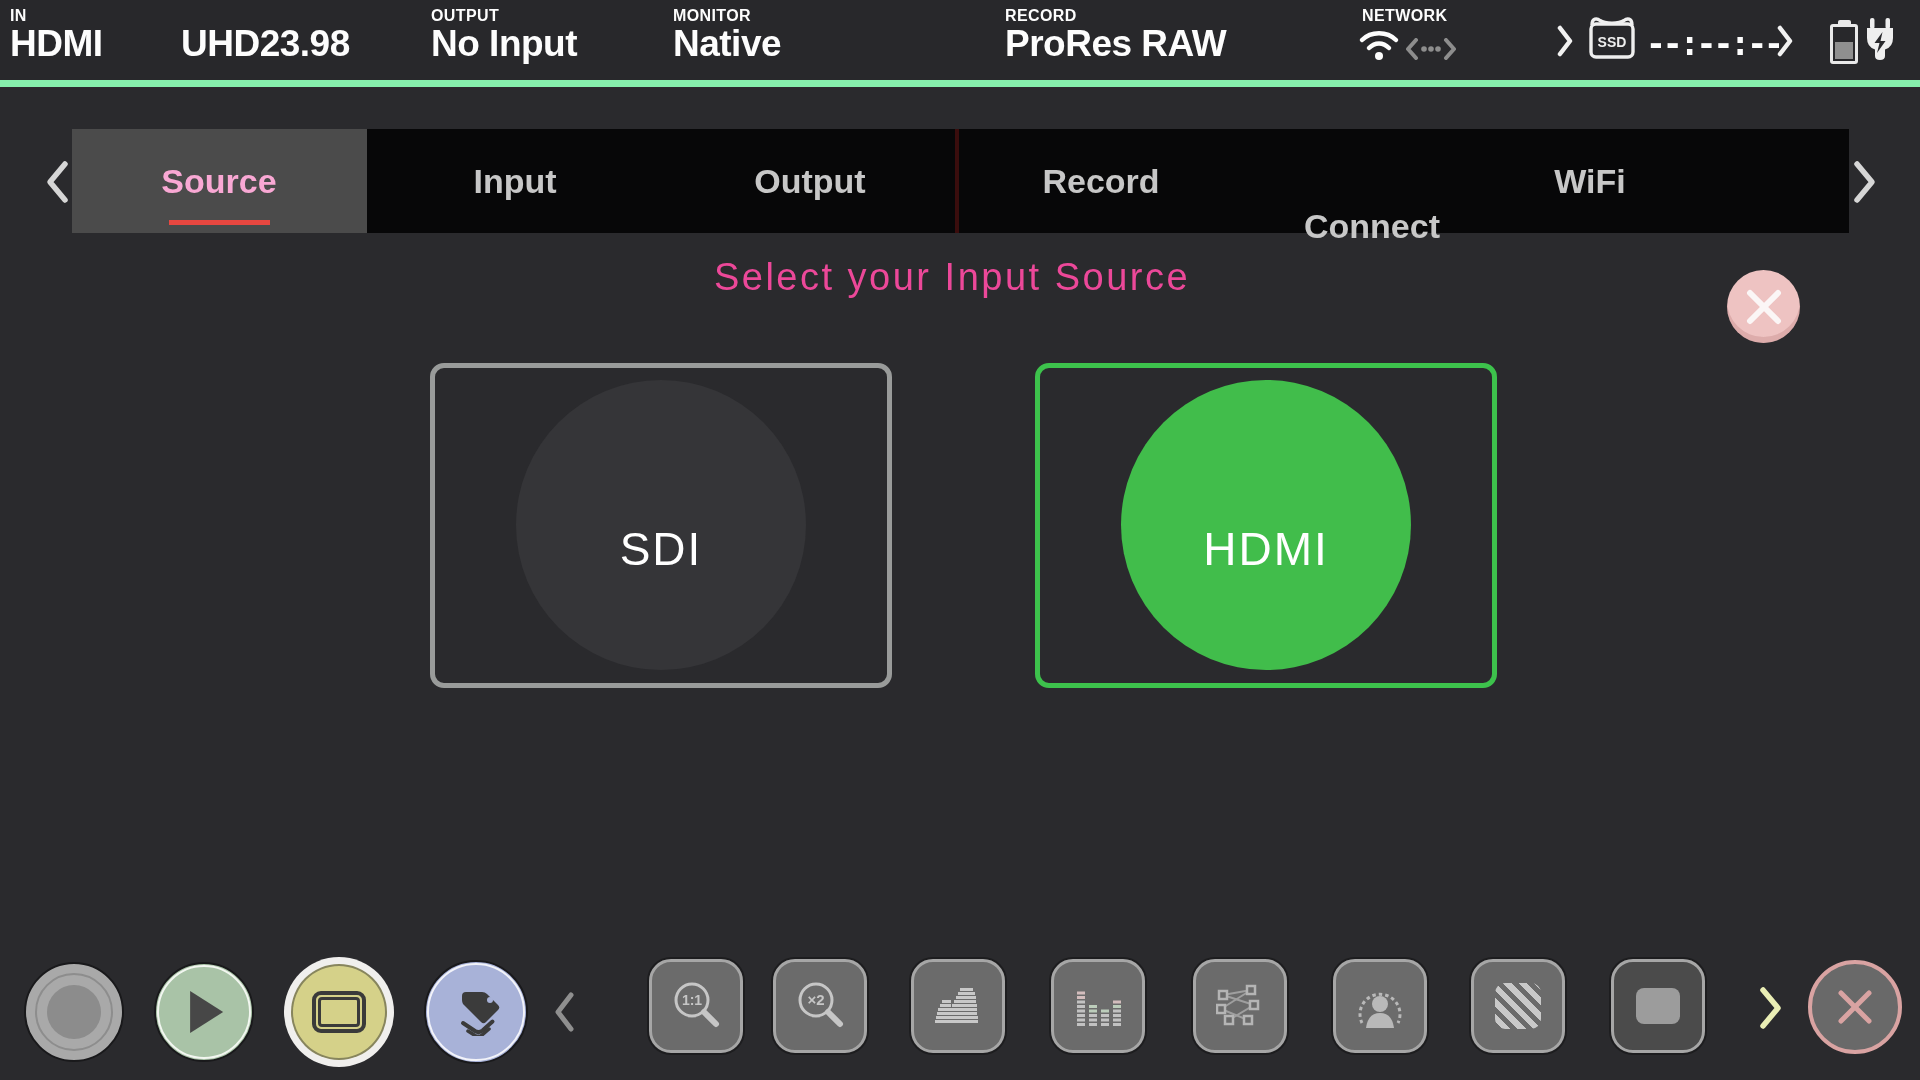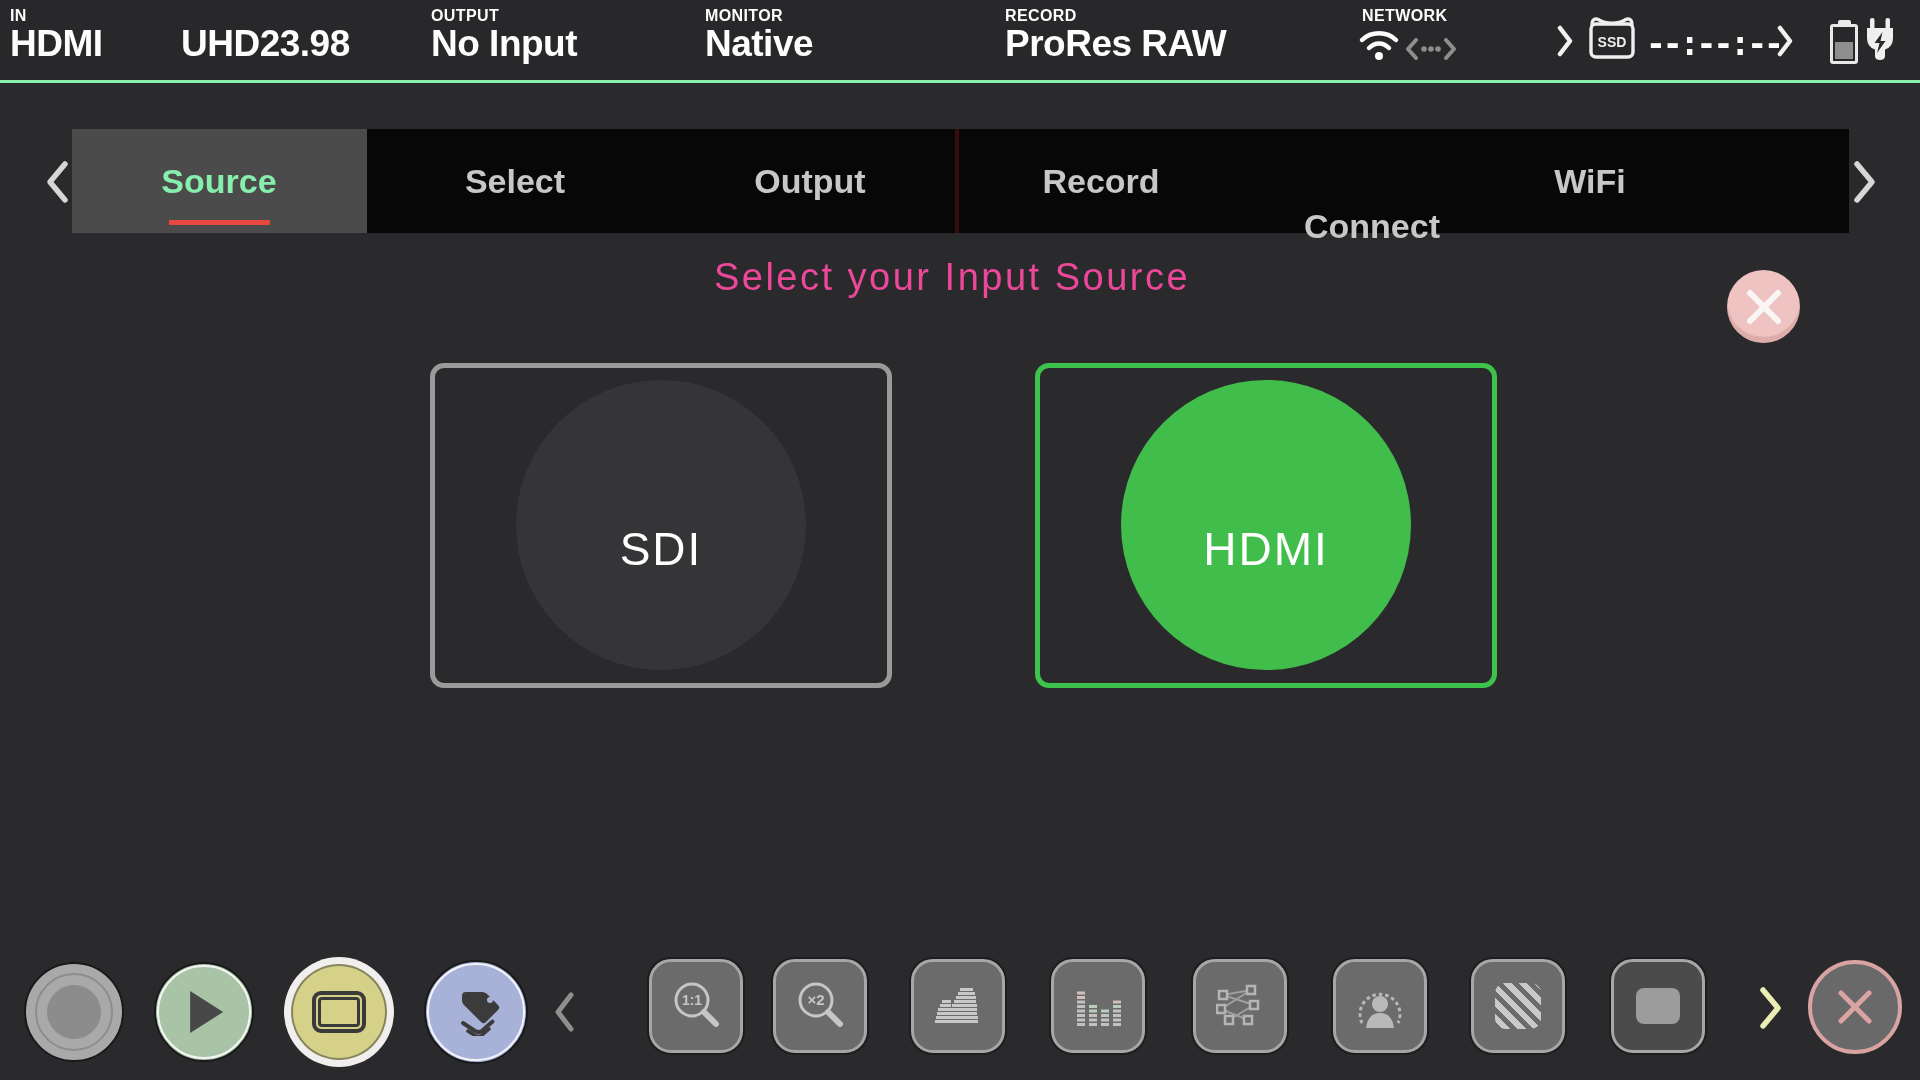--- a/index.html
+++ b/index.html
@@ -2,34 +2,34 @@
 <html><head>
 <meta charset="utf-8">
 <style>
   html,body{margin:0;padding:0;}
   body{
     width:1920px;height:1080px;position:relative;overflow:hidden;
     background:#2a2a2d;color:#fff;
     font-family:"Liberation Sans", sans-serif;
   }
   
-  #statusbar{position:absolute;left:0;top:0;width:1920px;height:80px;background:#28282b;border-bottom:3px solid #86efac;}
+  #statusbar{position:absolute;left:0;top:0;width:1920px;height:80px;background:#28282b;border-bottom:7px solid #86efac;}
   .sg{position:absolute;top:0;height:80px;}
   .slabel{position:absolute;left:0;top:7px;font-size:16px;font-weight:bold;letter-spacing:.4px;color:#fdfdfd;white-space:nowrap;}
   .svalue{position:absolute;left:0;top:23px;font-size:37px;font-weight:bold;letter-spacing:-.5px;color:#fdfdfd;white-space:nowrap;}
   .tc{position:absolute;left:1646px;top:24px;font-family:"DejaVu Sans Mono",monospace;font-weight:bold;font-size:33px;letter-spacing:-3px;color:#fdfdfd;}
   .batt{position:absolute;left:1830px;top:20px;width:30px;height:46px;}
   .batt .nub{position:absolute;left:8px;top:0;width:13px;height:5px;background:#e9e9e9;border-radius:2px 2px 0 0;}
   .batt .body{position:absolute;left:0;top:4px;width:28px;height:40px;border:3px solid #e9e9e9;border-radius:3px;box-sizing:border-box;}
   .batt .fill{position:absolute;left:2px;right:2px;bottom:2px;height:17px;background:#8f8f8f;}
   
   #tabbar{position:absolute;left:72px;top:129px;width:1777px;height:104px;background:#070708;}
   .tab-label{position:absolute;top:52px;transform:translate(-50%,-50%);font-size:34px;font-weight:bold;color:#c7c7c7;white-space:nowrap;}
   .tab-active{position:absolute;left:0;top:0;width:295px;height:104px;background:#4b4b4b;}
-  .tab-active .tab-label{color:#86efac;}
+  .tab-active .tab-label{color:#f9a8d4;}
   .tab-underline{position:absolute;left:97px;top:91px;width:101px;height:5px;background:#e84740;}
   .tab-divider{position:absolute;top:0;width:4px;height:104px;background:#3a0d0d;}
   .chev{position:absolute;color:#d6d6d6;}
   
   .page-title{position:absolute;left:952px;top:256px;transform:translateX(-50%);font-size:38px;font-weight:400;letter-spacing:2.5px;color:#ec4899;white-space:nowrap;}
   .close-top{position:absolute;left:1727px;top:270px;width:73px;height:73px;border-radius:50%;background:#eec3c2;box-shadow:inset 0 -6px 0 rgba(190,130,130,.35);display:flex;align-items:center;justify-content:center;}
   .card{position:absolute;top:363px;width:462px;height:325px;border-radius:14px;box-sizing:border-box;}
   .card.sdi{left:430px;border:5px solid #999b9a;}
   .card.hdmi{left:1035px;border:5px solid #3dc24c;}
   .blob{position:absolute;left:81px;top:12px;width:290px;height:290px;border-radius:50%;display:flex;align-items:center;justify-content:center;}
@@ -68,21 +68,21 @@
 
   <div class="sg" style="left:181px;width:170px;">
     <div class="svalue">UHD23.98</div>
   </div>
 
   <div class="sg" style="left:431px;width:160px;">
     <div class="slabel">OUTPUT</div>
     <div class="svalue">No Input</div>
   </div>
 
-  <div class="sg" style="left:705px;width:150px;text-align:right;">
+  <div class="sg" style="left:673px;width:150px;text-align:right;">
     <div class="slabel">MONITOR</div>
     <div class="svalue">Native</div>
   </div>
 
   <div class="sg" style="left:1005px;width:220px;">
     <div class="slabel">RECORD</div>
     <div class="svalue">ProRes RAW</div>
   </div>
 
   <div class="sg" style="left:1358px;width:110px;">
@@ -143,21 +143,21 @@
   <svg width="26" height="44" viewBox="0 0 26 44">
     <polyline points="21,4 6,22 21,40" fill="none" stroke="#d6d6d6" stroke-width="5.5" stroke-linecap="round" stroke-linejoin="round"></polyline>
   </svg>
 </div>
 
 <div id="tabbar">
   <div class="tab-active">
     <div class="tab-label" style="left:147px;">Source</div>
     <div class="tab-underline"></div>
   </div>
-  <div class="tab-label" style="left:443px;">Select</div>
+  <div class="tab-label" style="left:443px;">Input</div>
   <div class="tab-label" style="left:738px;">Output</div>
   <div class="tab-divider" style="left:883px;"></div>
   <div class="tab-label" style="left:1029px;">Record</div>
   <div class="tab-label" style="left:1300px;margin-top:45px;">Connect</div>
   <div class="tab-label" style="left:1518px;">WiFi</div>
 </div>
 
 <div class="chev" style="left:1852px;top:160px;">
   <svg width="26" height="44" viewBox="0 0 26 44">
     <polyline points="5,4 20,22 5,40" fill="none" stroke="#d6d6d6" stroke-width="5.5" stroke-linecap="round" stroke-linejoin="round"></polyline>

